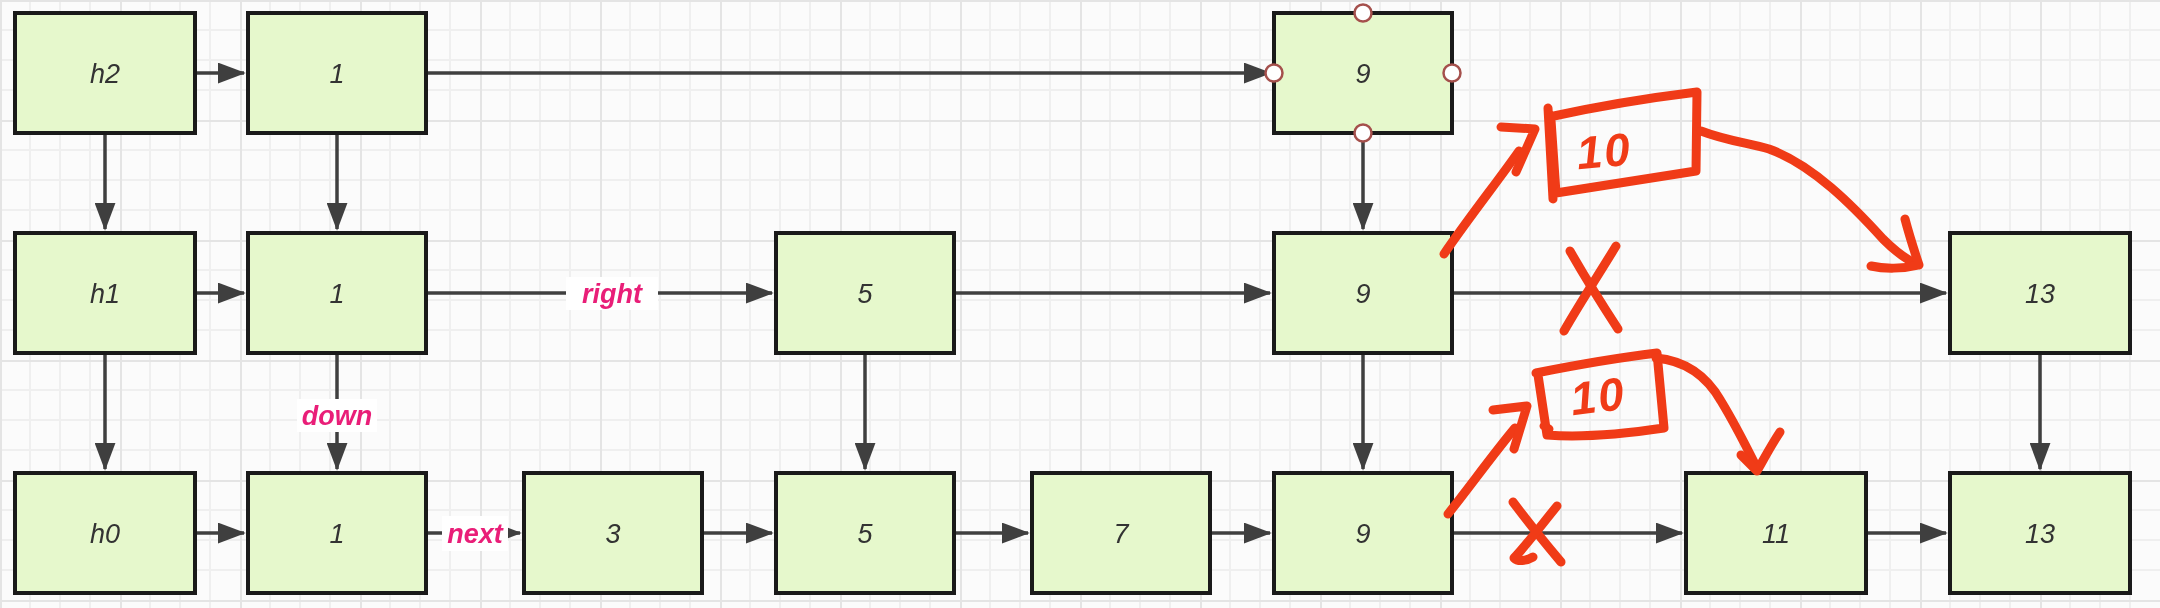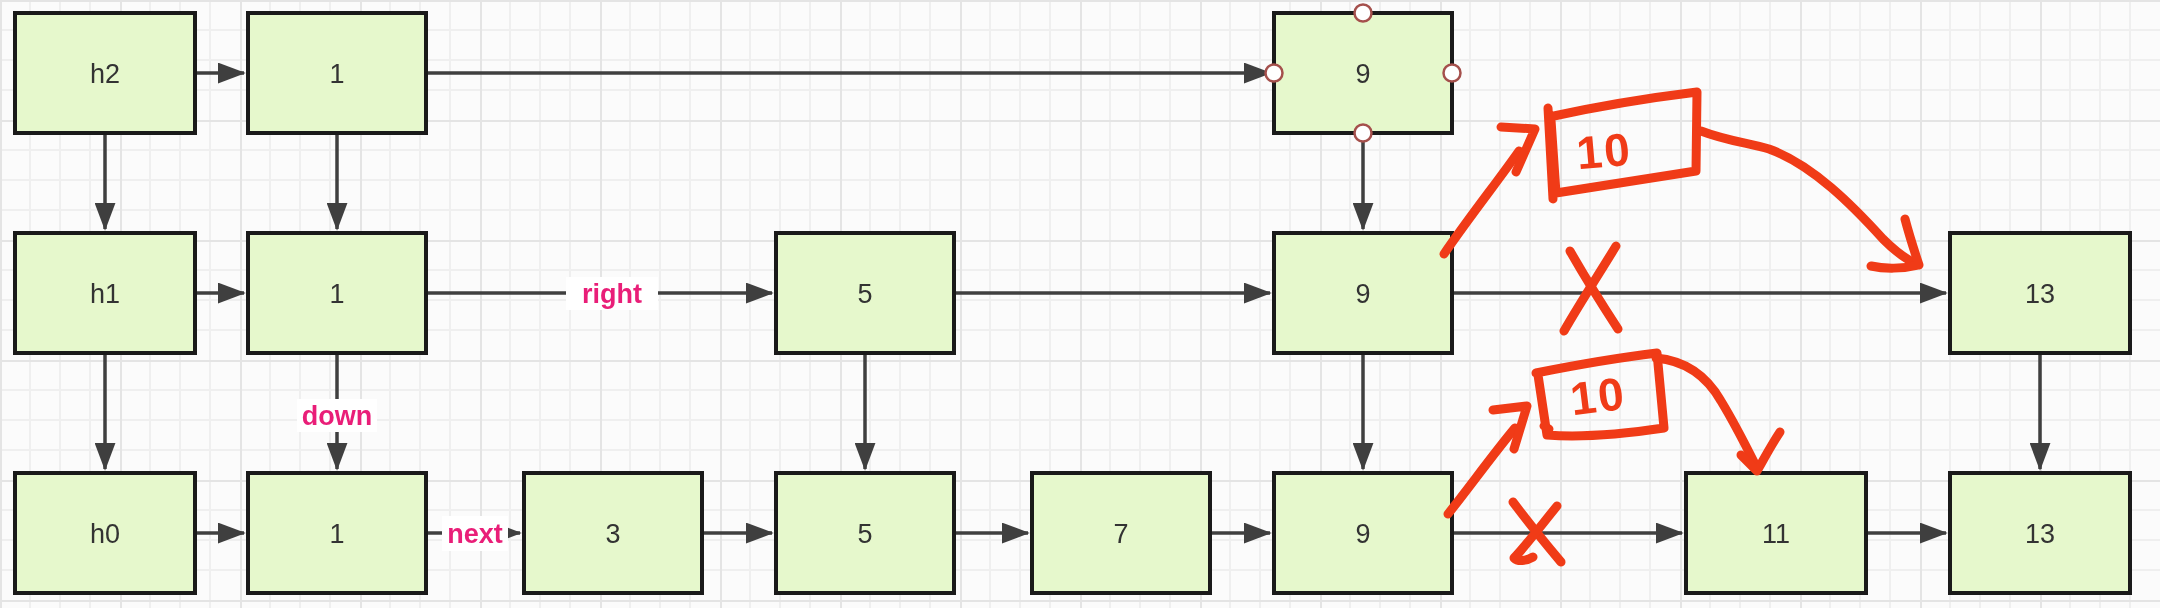--- a/index.html
+++ b/index.html
@@ -1,16 +1,16 @@
 <!DOCTYPE html>
 <html><head>
 <meta charset="utf-8">
 <style>
   html,body{margin:0;padding:0;background:#ffffff;}
-  .stage{width:2160px;height:608px;position:relative;font-family:"Liberation Sans",sans-serif;}
+  .stage{width:2160px;height:608px;position:relative;font-family:"Liberation Sans",sans-serif;font-style:italic;}
   svg{display:block;}
   .node-rect{stroke:#1a1a1a;stroke-width:4;}
   .node-label{font-size:27px;fill:#333333;text-anchor:middle;dominant-baseline:central;}
   .edge{stroke:#3f3f3f;stroke-width:3.5;fill:none;}
   .chip{fill:#ffffff;}
   .edge-label-text{font-size:27px;font-weight:bold;text-anchor:middle;dominant-baseline:central;}
   .ink{stroke:#f03b17;stroke-width:9;fill:none;stroke-linecap:round;stroke-linejoin:round;}
   .ink-text{font-size:46px;font-weight:bold;text-anchor:middle;dominant-baseline:central;letter-spacing:2px;}
   .handle{fill:#ffffff;stroke:#a5504c;stroke-width:2.5;}
 </style>

